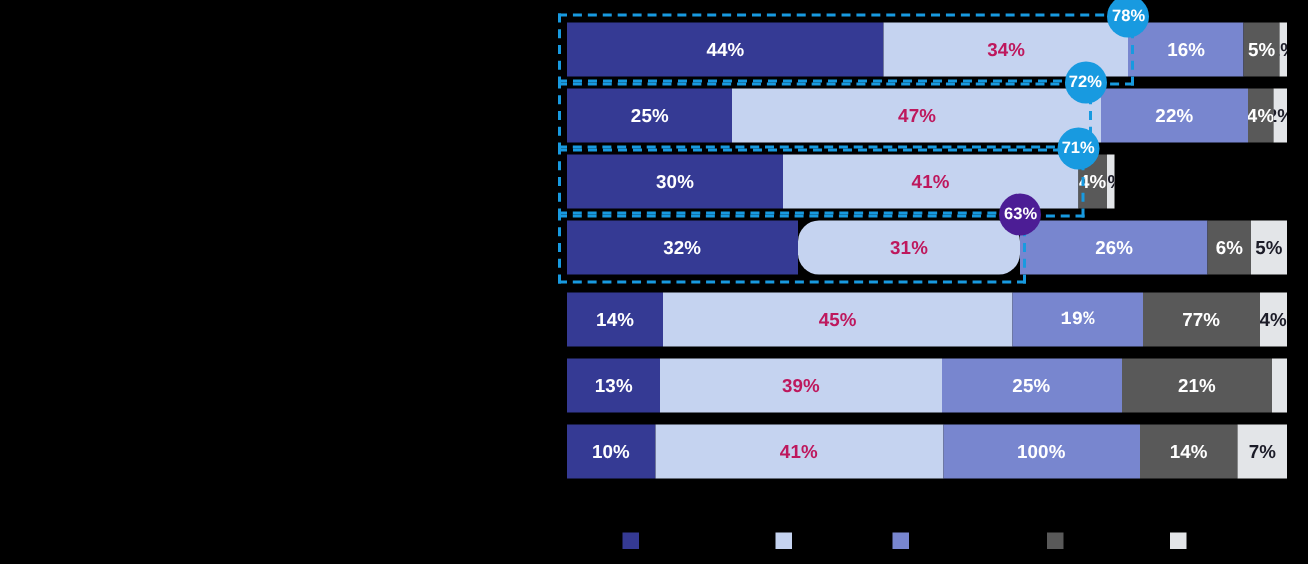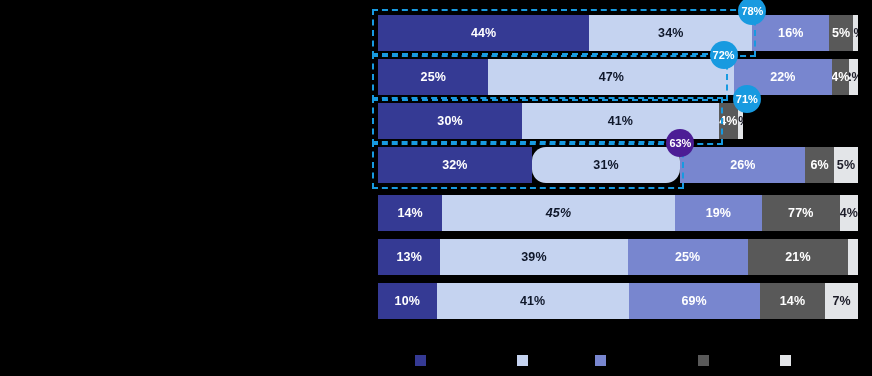--- a/index.html
+++ b/index.html
@@ -56,21 +56,21 @@
     letter-spacing: .1px;
     white-space: nowrap;
     overflow: hidden;
     box-sizing: border-box;
   }
   .seg-label {
     pointer-events: none;
   }
   
   .s0 { background: #353a94; color: #ffffff; }
-  .s1 { background: #c5d3f0; color: #0f172a; }
+  .s1 { background: #c5d3f0; color: #be185d; }
   .s2 { background: #7886cf; color: #ffffff; }
   .s3 { background: #595959; color: #ffffff; }
   .s4 { background: #e3e5e8; color: #1c1c28; }
 
   
   .dash-box {
     position: absolute;
     border: 2.5px dashed #189ae0;
     box-sizing: border-box;
     pointer-events: none;
@@ -187,21 +187,21 @@
             <span class="seg-label">41%</span>
           </div>
           <div class="seg s3" style="width: 19.2px;">
             <span class="seg-label">4%</span>
           </div>
           <div class="seg s4" style="width: 4.8px;">
             <span class="seg-label">1%</span>
           </div>
         </div>
         <div class="dash-box" style="left: -6px; top: -6px; width: 350.8px; height: 48px; border-color: rgb(24, 154, 224);"></div>
-        <div class="callout" style="left: 326.8px; top: -18px; background: rgb(24, 154, 224); margin-left: 28px;">71%</div>
+        <div class="callout" style="left: 326.8px; top: -18px; background: rgb(24, 154, 224);">71%</div>
       </div>
       <div class="bar-row" style="top: 147px;">
         <div class="bar-track">
           <div class="seg s0" style="width: 153.6px;">
             <span class="seg-label">32%</span>
           </div>
           <div class="seg s1" style="width: 148.8px; border-radius: 14px;">
             <span class="seg-label">31%</span>
           </div>
           <div class="seg s2" style="width: 124.8px;">
@@ -215,24 +215,24 @@
           </div>
         </div>
         <div class="dash-box" style="left: -6px; top: -6px; width: 312.4px; height: 48px; border-color: rgb(24, 154, 224);"></div>
         <div class="callout" style="left: 288.4px; top: -18px; background: #4c1d95;">63%</div>
       </div>
       <div class="bar-row" style="top: 195px;">
         <div class="bar-track">
           <div class="seg s0" style="width: 67.2px;">
             <span class="seg-label">14%</span>
           </div>
-          <div class="seg s1" style="width: 244px; font-style: italic;">
+          <div class="seg s1" style="width: 244px;">
             <span class="seg-label">45%</span>
           </div>
-          <div class="seg s2" style="width: 91.2px;">
+          <div class="seg s2" style="width: 91.2px; font-family: Liberation Mono, monospace;">
             <span class="seg-label">19%</span>
           </div>
           <div class="seg s3" style="width: 81.6px;">
             <span class="seg-label">77%</span>
           </div>
           <div class="seg s4" style="width: 19.2px;">
             <span class="seg-label">4%</span>
           </div>
         </div>
       </div>
@@ -257,21 +257,21 @@
       </div>
       <div class="bar-row" style="top: 283px;">
         <div class="bar-track">
           <div class="seg s0" style="width: 60px;">
             <span class="seg-label">10%</span>
           </div>
           <div class="seg s1" style="width: 196.8px;">
             <span class="seg-label">41%</span>
           </div>
           <div class="seg s2" style="width: 134.4px;">
-            <span class="seg-label">69%</span>
+            <span class="seg-label">100%</span>
           </div>
           <div class="seg s3" style="width: 67.2px;">
             <span class="seg-label">14%</span>
           </div>
           <div class="seg s4" style="width: 33.6px;">
             <span class="seg-label">7%</span>
           </div>
         </div>
       </div>
     </div>

